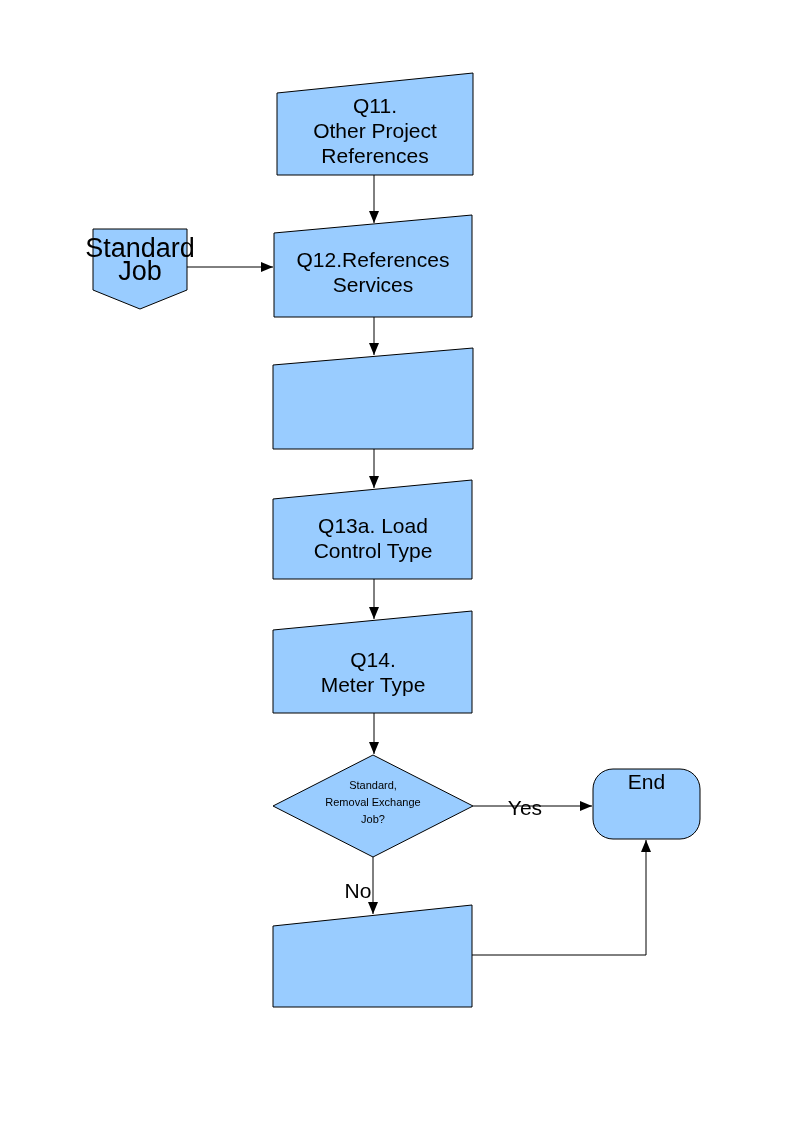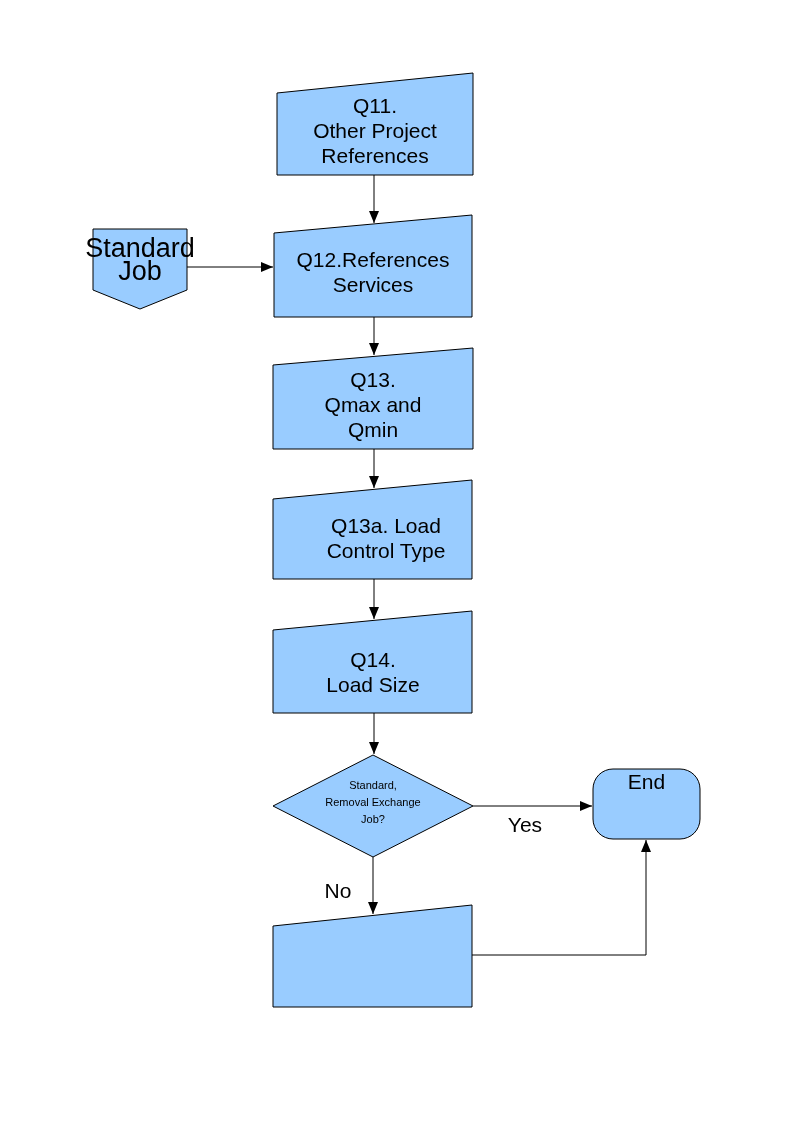--- a/index.html
+++ b/index.html
@@ -103,34 +103,31 @@
   <div class="label node-label" style="left:277px; top:86px; width:196px; height:76px;">Q11.
 Other Project
 References</div>
 
   <div class="label pentagon-label" style="left:93px; top:231px; width:94px; height:46px;">Standard
 Job</div>
 
   <div class="label node-label" style="left:274px; top:241px; width:198px; height:50px;">Q12.References
 Services</div>
 
-  <div class="label node-label" style="left:273px; top:361px; width:200px; height:75px;">Q13.
-Qmax and
-Qmin</div>
 
-  <div class="label node-label" style="left:286px; top:507px; width:200px; height:50px;">Q13a. Load
+  <div class="label node-label" style="left:273px; top:507px; width:200px; height:50px;">Q13a. Load
 Control Type</div>
 
   <div class="label node-label" style="left:273px; top:641px; width:200px; height:50px;">Q14.
-Load Size</div>
+Meter Type</div>
 
   <div class="label diamond-label" style="left:283px; top:771px; width:180px; height:51px;">Standard,
 Removal Exchange
 Job?</div>
 
   <div class="label node-label" style="left:593px; top:740px; width:107px; height:70px;">End</div>
 
 
-  <div class="label edge-label" style="left:497px; top:805px; width:56px; height:26px;">Yes</div>
+  <div class="label edge-label" style="left:497px; top:788px; width:56px; height:26px;">Yes</div>
 
-  <div class="label edge-label" style="left:316px; top:871px; width:44px; height:26px;">No</div>
+  <div class="label edge-label" style="left:336px; top:871px; width:44px; height:26px;">No</div>
 
 </div>
 
 </body></html>

